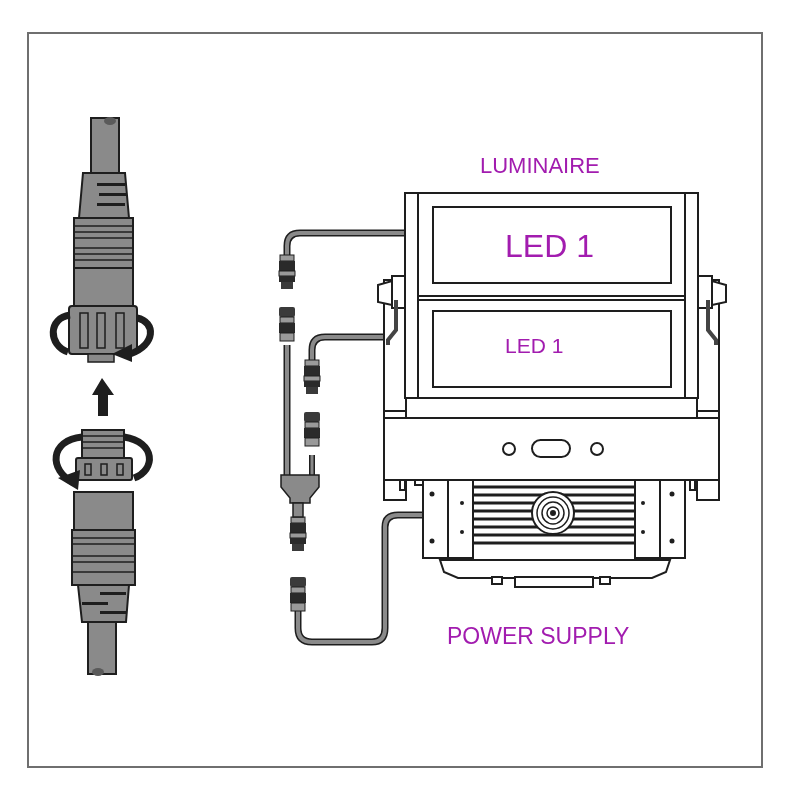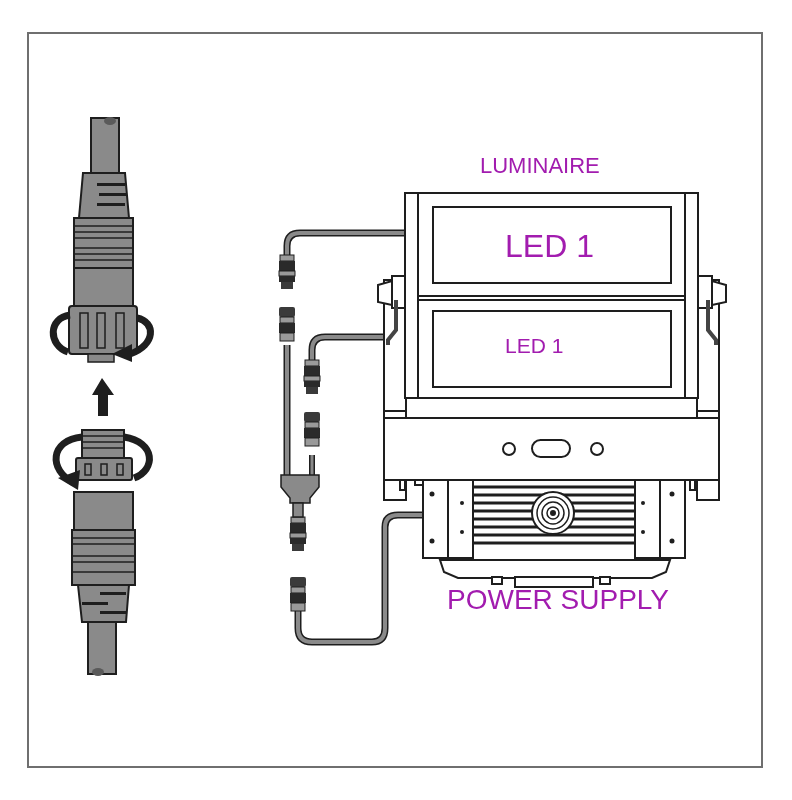--- a/index.html
+++ b/index.html
@@ -3,21 +3,21 @@
 <meta charset="utf-8">
 <style>
   html, body { margin: 0; padding: 0; background: #ffffff; }
   body { width: 792px; height: 800px; position: relative; overflow: hidden; font-family: "Liberation Sans", sans-serif; }
   #frame { position: absolute; left: 27px; top: 32px; width: 736px; height: 736px; border: 2px solid #6f6f6f; box-sizing: border-box; }
   svg { position: absolute; left: 0; top: 0; }
   .lbl { position: absolute; color: #a21caf; font-family: Liberation Sans, sans-serif; white-space: nowrap; }
   #lbl-lum { left: 480px; top: 153px; font-size: 22px; letter-spacing: 0px; }
   #lbl-led2 { left: 505px; top: 228px; font-size: 32px; }
   #lbl-led1 { left: 505px; top: 334px; font-size: 21px; }
-  #lbl-ps { left: 447px; top: 584px; font-size: 28px; text-align: right; }
+  #lbl-ps { left: 447px; top: 623px; font-size: 23px; text-align: right; }
 </style>
 </head>
 <body>
 
 <div id="frame"></div>
 
 <svg width="792" height="800" viewBox="0 0 792 800">
   <defs>
     <g id="mini-conn-m">
       <rect x="-7" y="0" width="14" height="6" fill="#9a9a9a" stroke="#1e1e1e" stroke-width="1"></rect>

